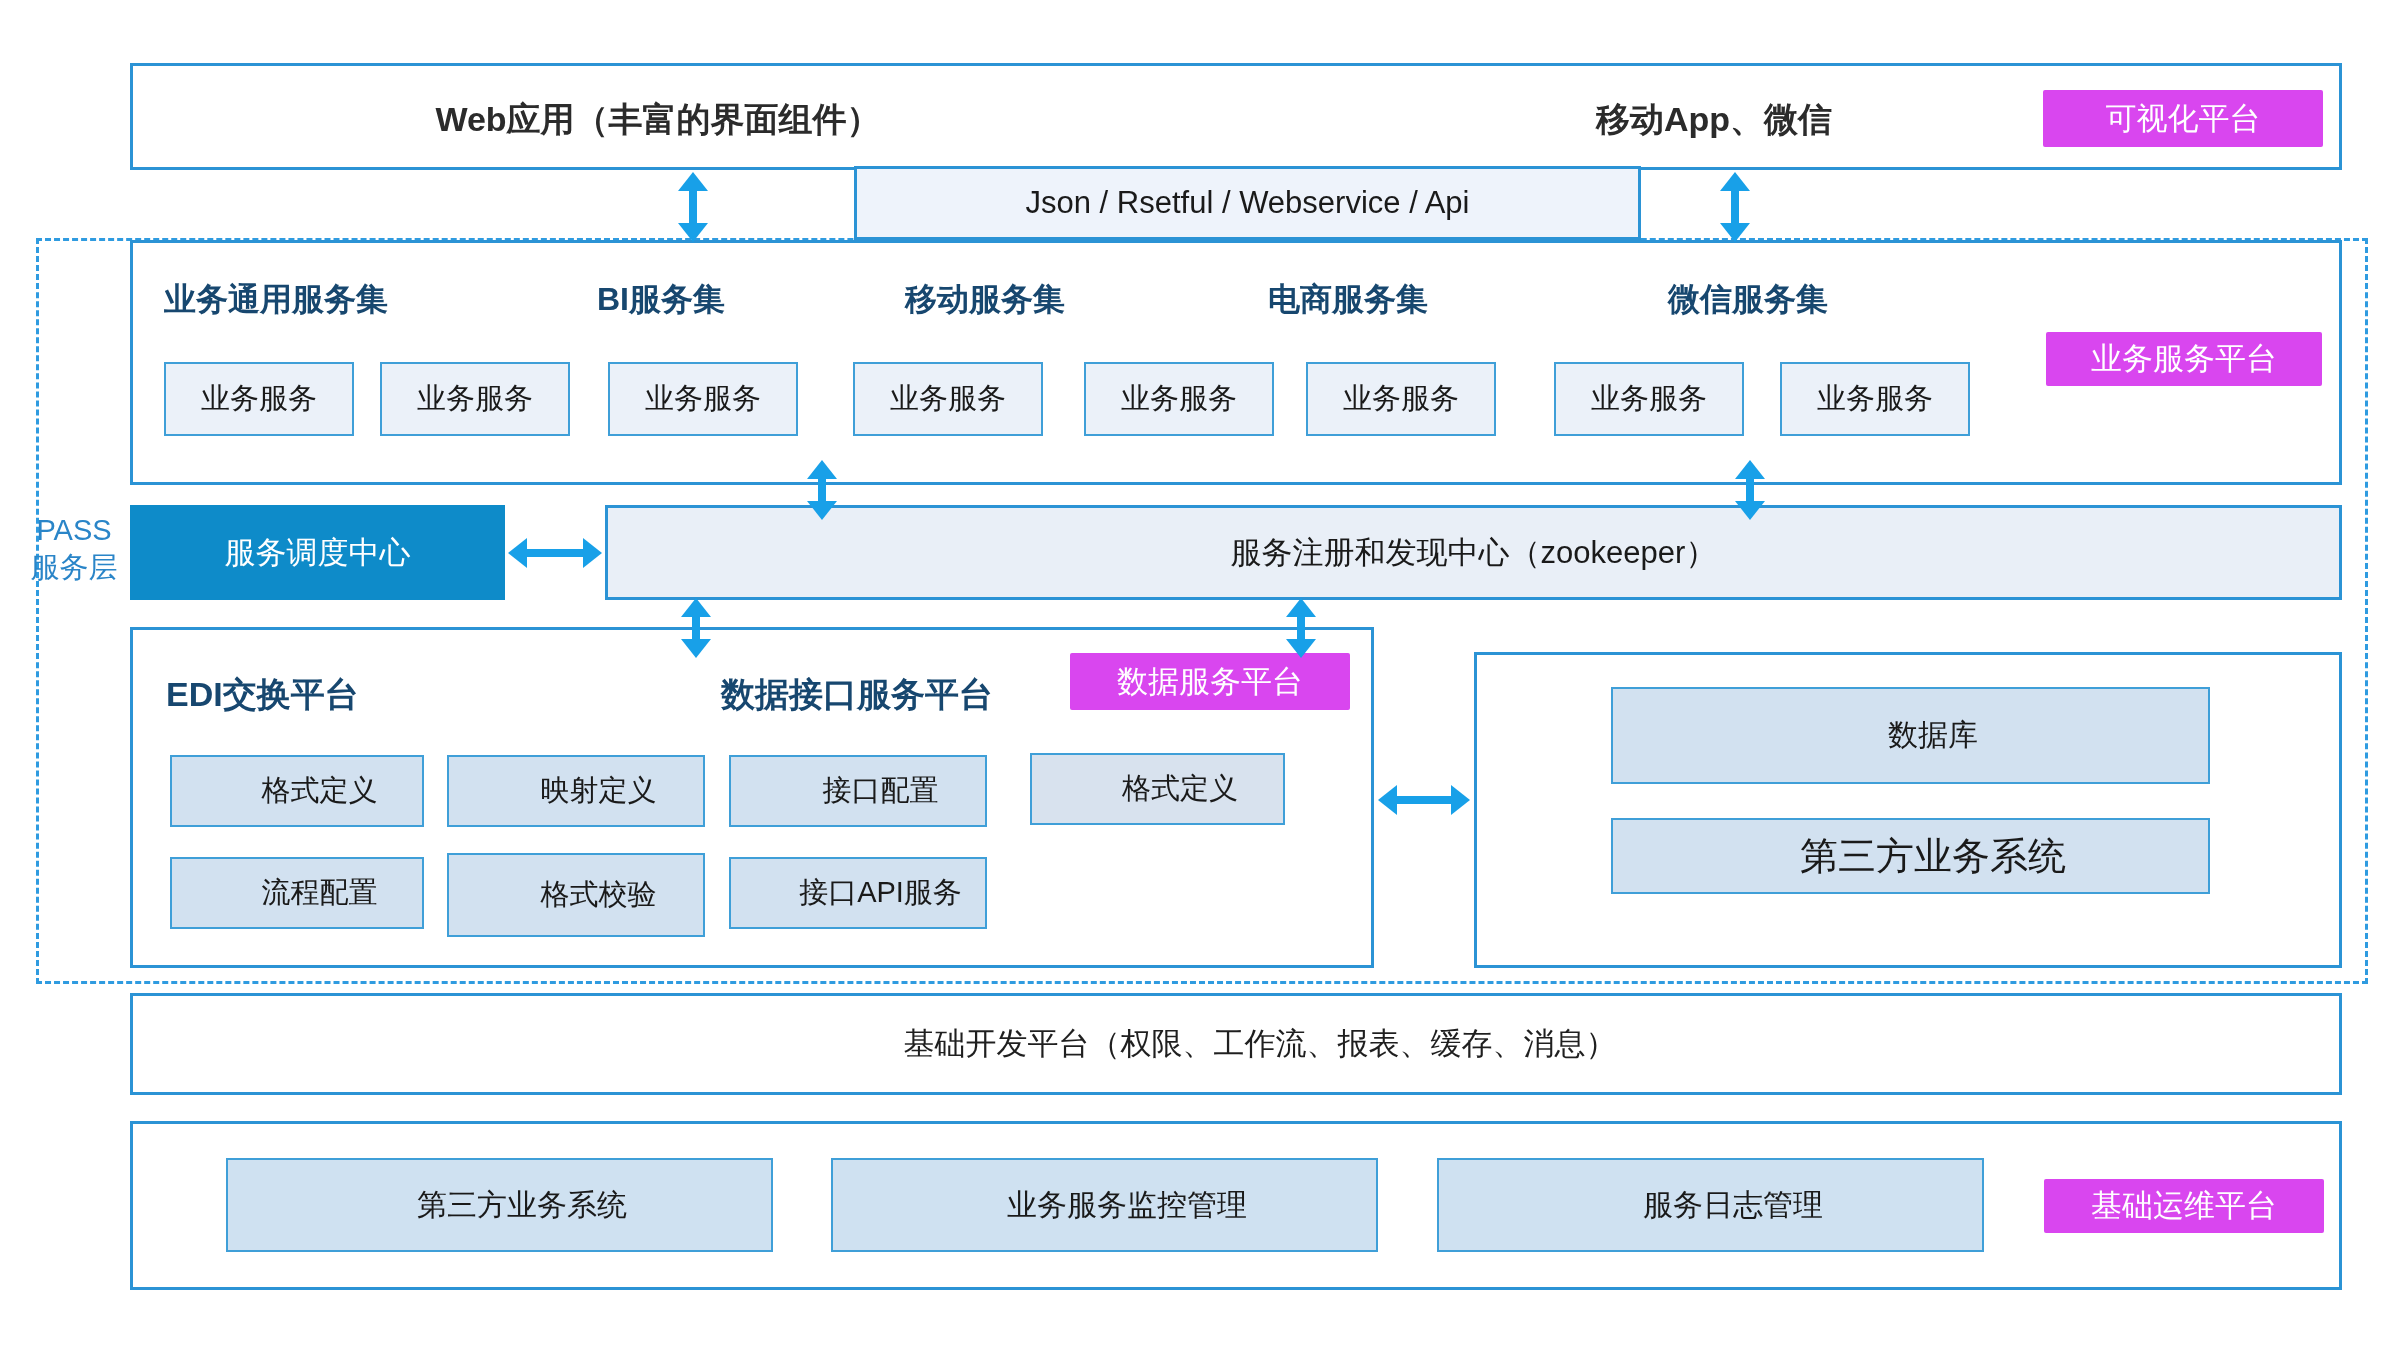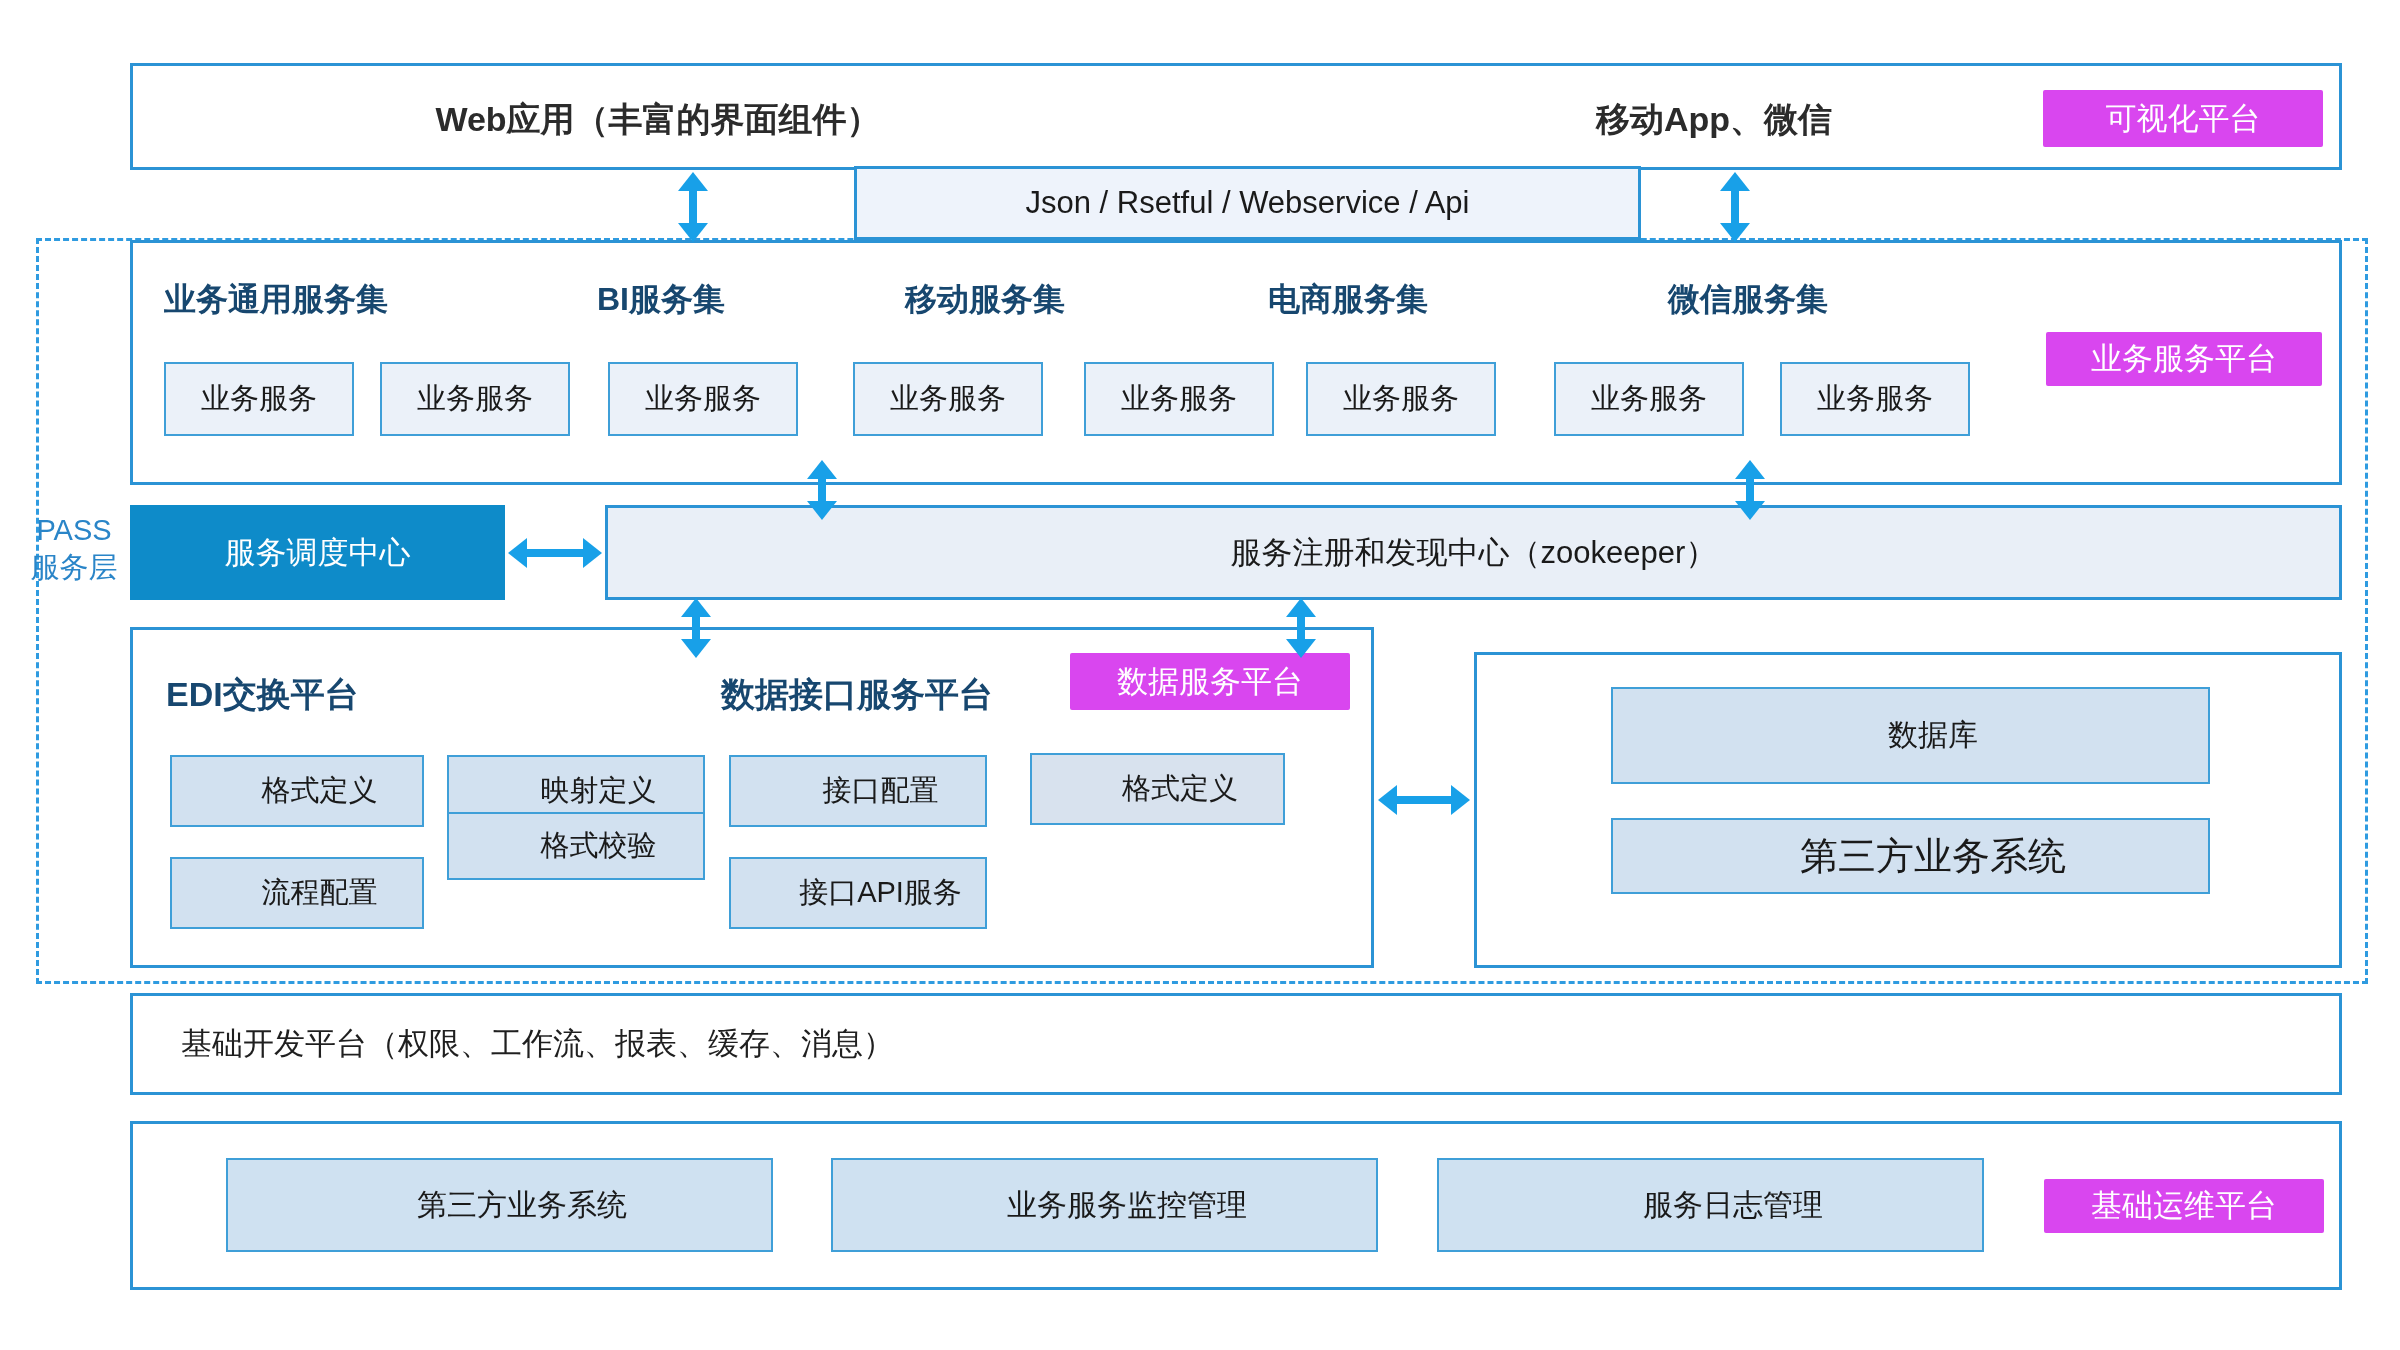--- a/index.html
+++ b/index.html
@@ -32,21 +32,21 @@
   .arrow-v{position:absolute;width:32px;z-index:5;}
   .arrow-v .stem{position:absolute;left:12px;width:8px;top:16px;bottom:16px;background:#18a0e8;}
   .arrow-v .head-up{position:absolute;top:0;left:1px;width:0;height:0;border-left:15px solid transparent;border-right:15px solid transparent;border-bottom:19px solid #18a0e8;}
   .arrow-v .head-down{position:absolute;bottom:0;left:1px;width:0;height:0;border-left:15px solid transparent;border-right:15px solid transparent;border-top:19px solid #18a0e8;}
   .arrow-h{position:absolute;height:32px;z-index:5;}
   .arrow-h .stem{position:absolute;top:12px;height:8px;left:16px;right:16px;background:#18a0e8;}
   .arrow-h .head-left{position:absolute;left:0;top:1px;width:0;height:0;border-top:15px solid transparent;border-bottom:15px solid transparent;border-right:19px solid #18a0e8;}
   .arrow-h .head-right{position:absolute;right:0;top:1px;width:0;height:0;border-top:15px solid transparent;border-bottom:15px solid transparent;border-left:19px solid #18a0e8;}
   .pass-label{position:absolute;left:8px;top:512px;width:132px;text-align:center;color:#2a85c8;
        font-size:29px;line-height:37px;font-weight:500;}
-  .centered-text{display:flex;align-items:center;justify-content:flex-start;padding-left:48px;}
+  .centered-text{display:flex;align-items:center;justify-content:center;padding-left:48px;}
 </style>
 </head>
 <body>
 
 <div class="canvas">
 
   <div class="frame" style="left:130px;top:63px;width:2212px;height:107px;"></div>
   <div class="big-title" style="left:658px;top:97px;">Web应用（丰富的界面组件）</div>
   <div class="big-title" style="left:1714px;top:97px;">移动App、微信</div>
   <div class="badge" style="left:2043px;top:90px;width:280px;height:57px;">可视化平台</div>
@@ -125,21 +125,21 @@
   <div class="frame" style="left:130px;top:627px;width:1244px;height:341px;"></div>
   <div class="group-title" style="left:166px;top:672px;font-size:34px;">EDI交换平台</div>
   <div class="group-title" style="left:721px;top:672px;font-size:34px;">数据接口服务平台</div>
   <div class="badge" style="left:1070px;top:653px;width:280px;height:57px;">数据服务平台</div>
 
   <div class="mid-box" style="left:170px;top:755px;width:254px;height:72px;">格式定义</div>
   <div class="mid-box" style="left:447px;top:755px;width:258px;height:72px;">映射定义</div>
   <div class="mid-box" style="left:729px;top:755px;width:258px;height:72px;">接口配置</div>
   <div class="mid-box" style="left:1030px;top:753px;width:255px;height:72px;background:#d8e2ee;">格式定义</div>
   <div class="mid-box" style="left:170px;top:857px;width:254px;height:72px;">流程配置</div>
-  <div class="mid-box" style="left:447px;top:812px;width:258px;height:68px;">格式校验</div>
+  <div class="mid-box" style="left:447px;top:853px;width:258px;height:84px;">格式校验</div>
   <div class="mid-box" style="left:729px;top:857px;width:258px;height:72px;">接口API服务</div>
 
   <div class="arrow-h" style="left:1378px;top:784px;width:92px;">
     <span class="head-left"></span>
     <span class="stem"></span>
     <span class="head-right"></span>
   </div>
 
   <div class="frame" style="left:1474px;top:652px;width:868px;height:316px;"></div>
   <div class="mid-box" style="left:1611px;top:687px;width:599px;height:97px;font-size:30px;">数据库</div>

